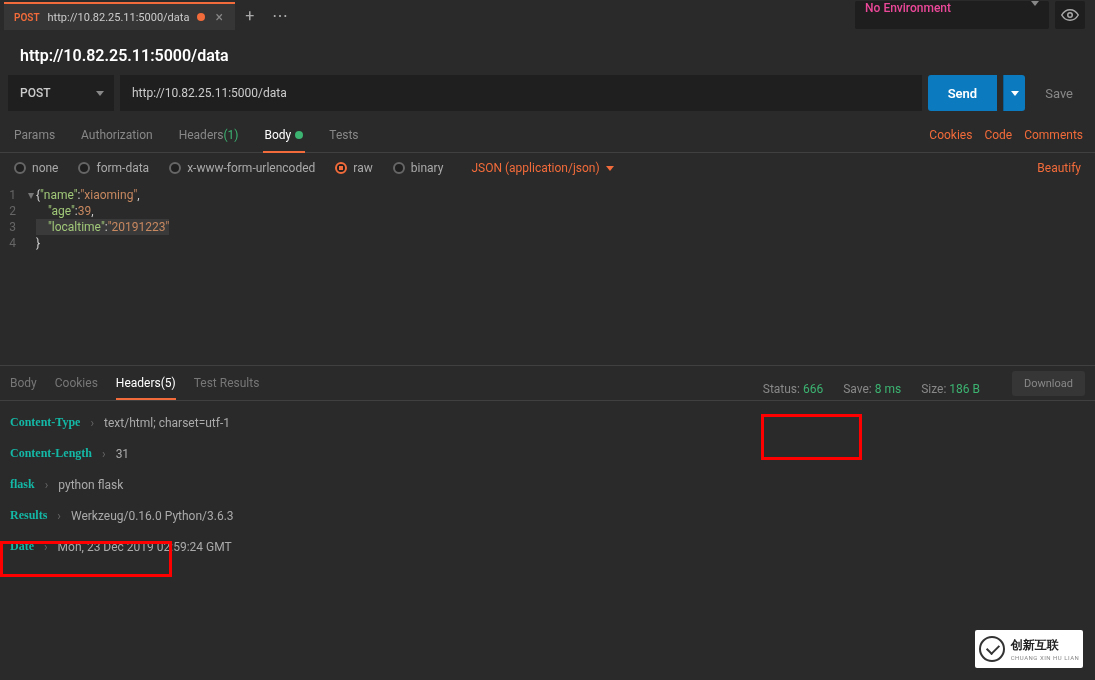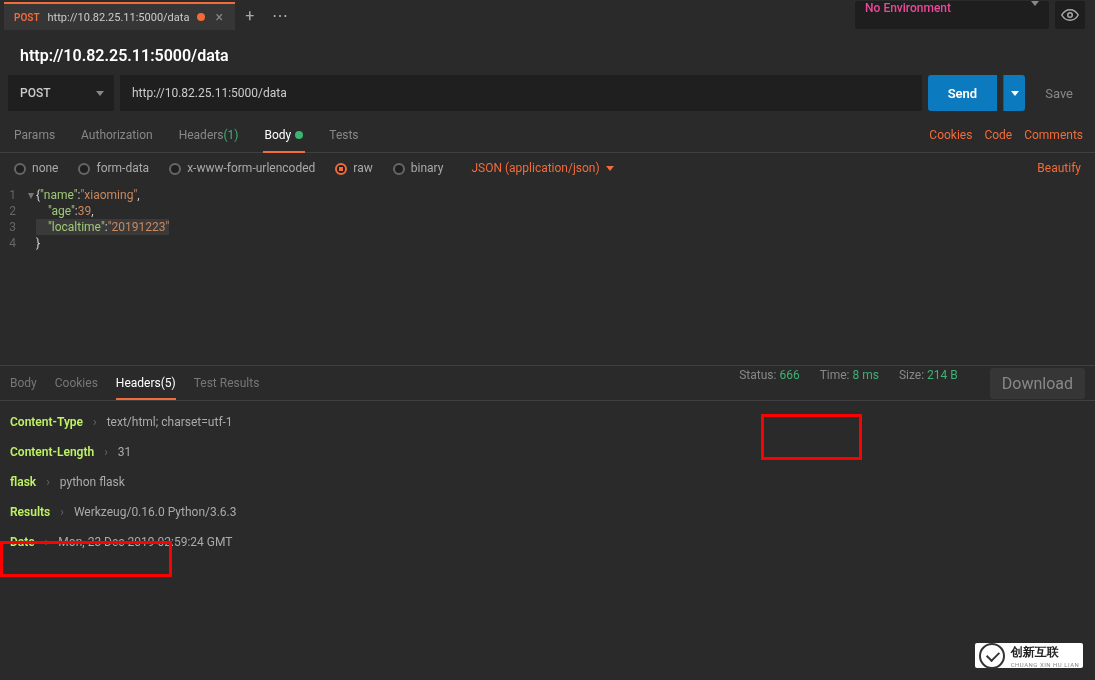--- a/index.html
+++ b/index.html
@@ -30,21 +30,21 @@
 .req-tabs { display: flex; align-items: center; height: 36px; border-bottom: 1px solid #404040; padding: 0 12px; gap: 22px; }
 .req-tab { color: #888; font-size: 12px; padding: 0 2px; height: 100%; display: flex; align-items: center; position: relative; }
 .req-tab.active { color: #fff; }
 .req-tab.active::after { content: ''; position: absolute; bottom: -1px; left: 0; right: 0; height: 2px; background: #f26b3a; }
 .req-tab .count { color: #3cb371; }
 .req-tab .dot { width: 8px; height: 8px; border-radius: 50%; background: #3cb371; margin-left: 4px; }
 .req-tabs-right { margin-left: auto; display: flex; gap: 12px; }
 .link-orange { color: #f26b3a; font-size: 12px; }
 
 .body-options { display: flex; align-items: center; gap: 20px; padding: 8px 14px; }
-.radio-opt { display: flex; align-items: flex-end; gap: 6px; color: #aaa; font-size: 12px; }
+.radio-opt { display: flex; align-items: center; gap: 6px; color: #aaa; font-size: 12px; }
 .radio { width: 12px; height: 12px; border-radius: 50%; border: 2px solid #666; background: #1f1f1f; }
 .radio.checked { border-color: #f26b3a; background: radial-gradient(circle, #f26b3a 0 40%, #1f1f1f 45%); }
 .content-type { color: #f26b3a; font-size: 12px; display: flex; align-items: center; gap: 6px; margin-left: 8px; }
 .body-opts-right { margin-left: auto; }
 
 .editor { background: #2a2a2a; font-family: Consolas, 'Courier New', monospace; font-size: 12px; padding: 4px 0; height: 182px; }
 .editor-line { display: flex; height: 16px; line-height: 16px; }
 .line-no { width: 26px; text-align: right; color: #666; padding-right: 10px; user-select: none; }
 .code { white-space: pre; }
 .code.hl { background: #3a3a3a; display: inline-block; }
@@ -52,35 +52,35 @@
 .tok-key { color: #a0c878; }
 .tok-str { color: #c88860; }
 .tok-num { color: #c88860; }
 .fold { color: #777; width: 10px; text-align: center; }
 
 .response-bar { height: 36px; border-top: 1px solid #404040; border-bottom: 1px solid #404040; display: flex; align-items: center; padding: 0 10px; }
 .resp-tabs { display: flex; gap: 18px; height: 100%; align-items: center; }
 .resp-tab { color: #777; font-size: 12px; height: 100%; display: flex; align-items: center; position: relative; }
 .resp-tab.active { color: #fff; }
 .resp-tab.active::after { content: ''; position: absolute; bottom: 0; left: 0; right: 0; height: 2px; background: #f26b3a; }
-.resp-stats { margin-left: auto; display: flex; gap: 20px; align-items: flex-start; }
+.resp-stats { margin-left: auto; display: flex; gap: 20px; align-items: flex-end; }
 .stat { font-size: 12px; color: #888; }
 .stat .val { color: #3cb371; }
-.download-btn { color: #888; font-size: 16px; padding: 6px 12px; background: #363636; border-radius: 3px; margin-left: 12px; }
+.download-btn { color: #888; font-size: 11px; padding: 6px 12px; background: #363636; border-radius: 3px; margin-left: 12px; }
 
 .headers-list { padding: 14px 10px; display: flex; flex-direction: column; gap: 16px; }
 .header-row { display: flex; align-items: center; gap: 10px; font-size: 12px; }
-.hdr-key { color: #bef264; font-weight: 600; }
+.hdr-key { color: #14b8a6; font-weight: 600; font-family: Liberation Serif, serif; }
 .hdr-arrow { color: #666; }
 .hdr-val { color: #aaa; }
 
 .highlight-box1 { position: absolute; border: 3px solid red; left: 761px; top: 414px; width: 101px; height: 46px; pointer-events: none; }
 .highlight-box2 { position: absolute; border: 3px solid red; left: 0px; top: 541px; width: 172px; height: 36px; pointer-events: none; }
 
-.logo { position: absolute; right: 12px; bottom: 12px; width: 108px; height: 25px; background: #fff; display: flex; align-items: center; justify-content: center; gap: 6px; border-radius: 2px; }
+.logo { position: absolute; right: 12px; bottom: 12px; width: 108px; height: 38px; background: #fff; display: flex; align-items: center; justify-content: center; gap: 6px; border-radius: 2px; }
 .logo-circle { width: 26px; height: 26px; border: 2px solid #333; border-radius: 50%; position: relative; }
 .logo-circle::before { content: ''; position: absolute; width: 6px; height: 10px; border: 2px solid #333; border-top: none; border-left: none; transform: rotate(45deg); left: 8px; top: 4px; }
 .logo-text { font-size: 12px; color: #222; font-weight: 600; }
 .logo-sub { font-size: 6px; color: #888; letter-spacing: 0.5px; }
 .caret { width: 0; height: 0; border-left: 4px solid transparent; border-right: 4px solid transparent; border-top: 5px solid #888; }
 .caret-w { border-top-color: #fff; }
 svg { display: block; }
 </style>
 </head>
 <body>
@@ -216,22 +216,22 @@
     <div class="resp-tab active">
         <span>Headers</span> 
         <span class="count">(5)</span>
       </div>
     <div class="resp-tab">
         <span>Test Results</span>
       </div>
   </div>
   <div class="resp-stats">
     <span class="stat"><span>Status:</span> <span class="val">666</span></span>
-    <span class="stat"><span>Time:</span> <span class="val">8 ms</span></span>
-    <span class="stat"><span>Size:</span> <span class="val">214 B</span></span>
+    <span class="stat"><span>Save:</span> <span class="val">8 ms</span></span>
+    <span class="stat"><span>Size:</span> <span class="val">186 B</span></span>
     <div class="download-btn">Download</div>
   </div>
 </div>
 
 <div class="headers-list" id="headers-list">
     <div class="header-row">
       <span class="hdr-key">Content-Type</span>
       <span class="hdr-arrow">›</span>
       <span class="hdr-val">text/html; charset=utf-1</span>
     </div>

